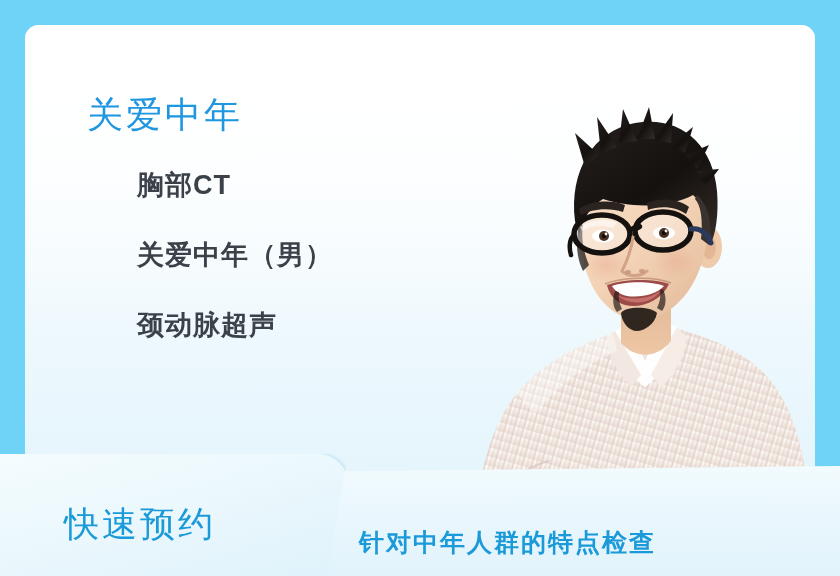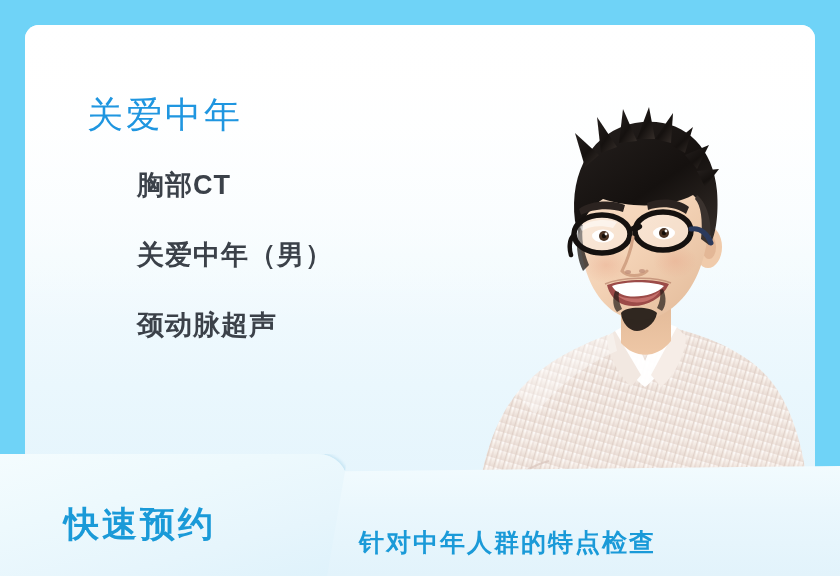--- a/index.html
+++ b/index.html
@@ -124,21 +124,21 @@
        #f4fcfe 0%, #edf9fd 35%, #e6f5fc 70%, #def2fb 100%);
     border-top-right-radius: 30px;
     clip-path: polygon(0 0, 100% 0, 94% 100%, 0 100%);
     box-shadow: 2px -1px 3px rgba(130,195,230,.3);
   }
   .quickbook-label {
     position: absolute;
     left: 64px;
     top: 47px;
     font-size: 35px;
-    font-weight: bold;
+    font-weight: normal;
     color: #1a9ad8;
     letter-spacing: 3px;
     white-space: nowrap;
   }
 </style>
 </head>
 <body>
 
 <div id="root">
 

